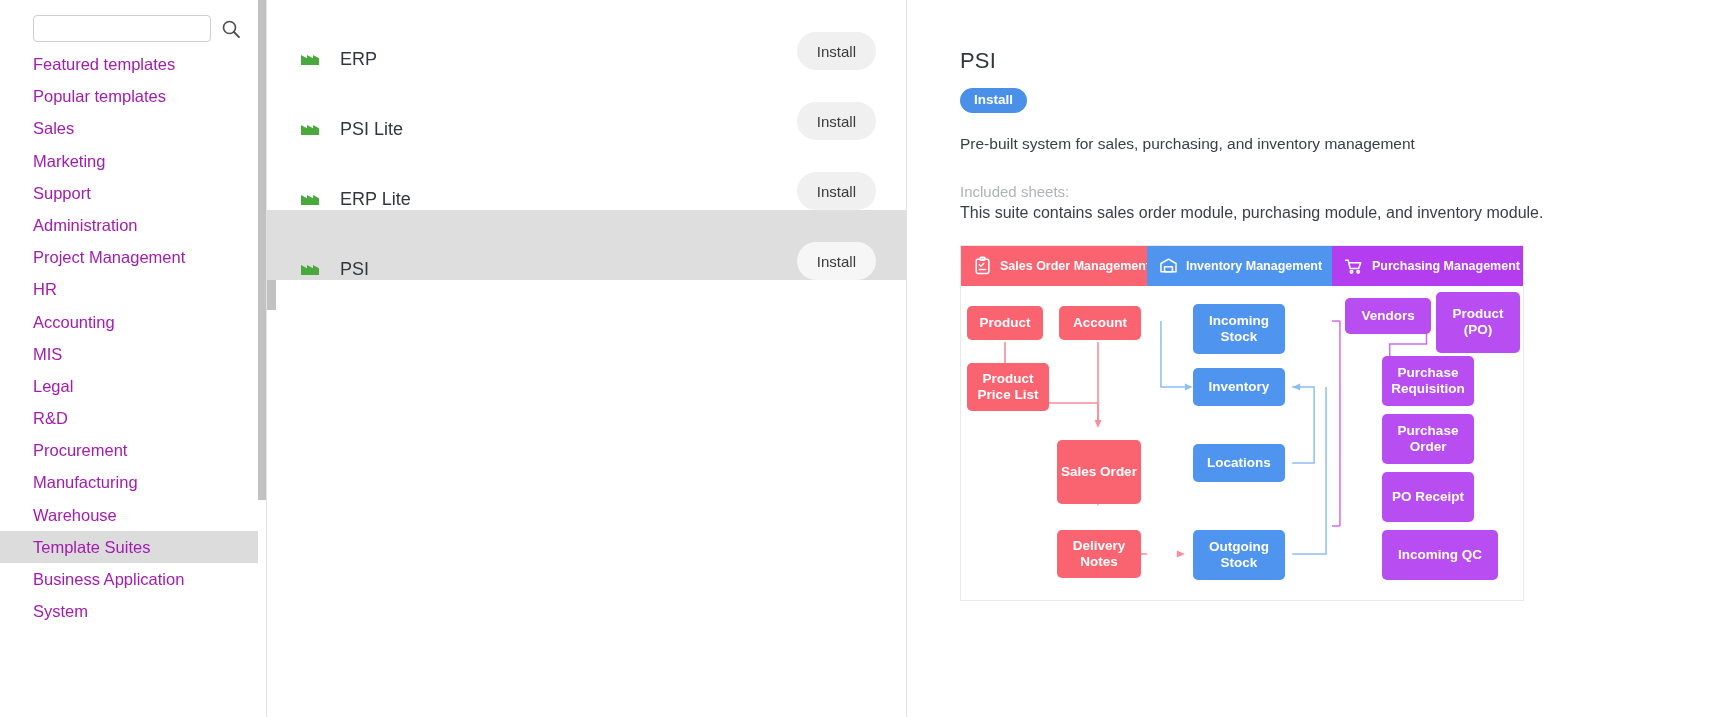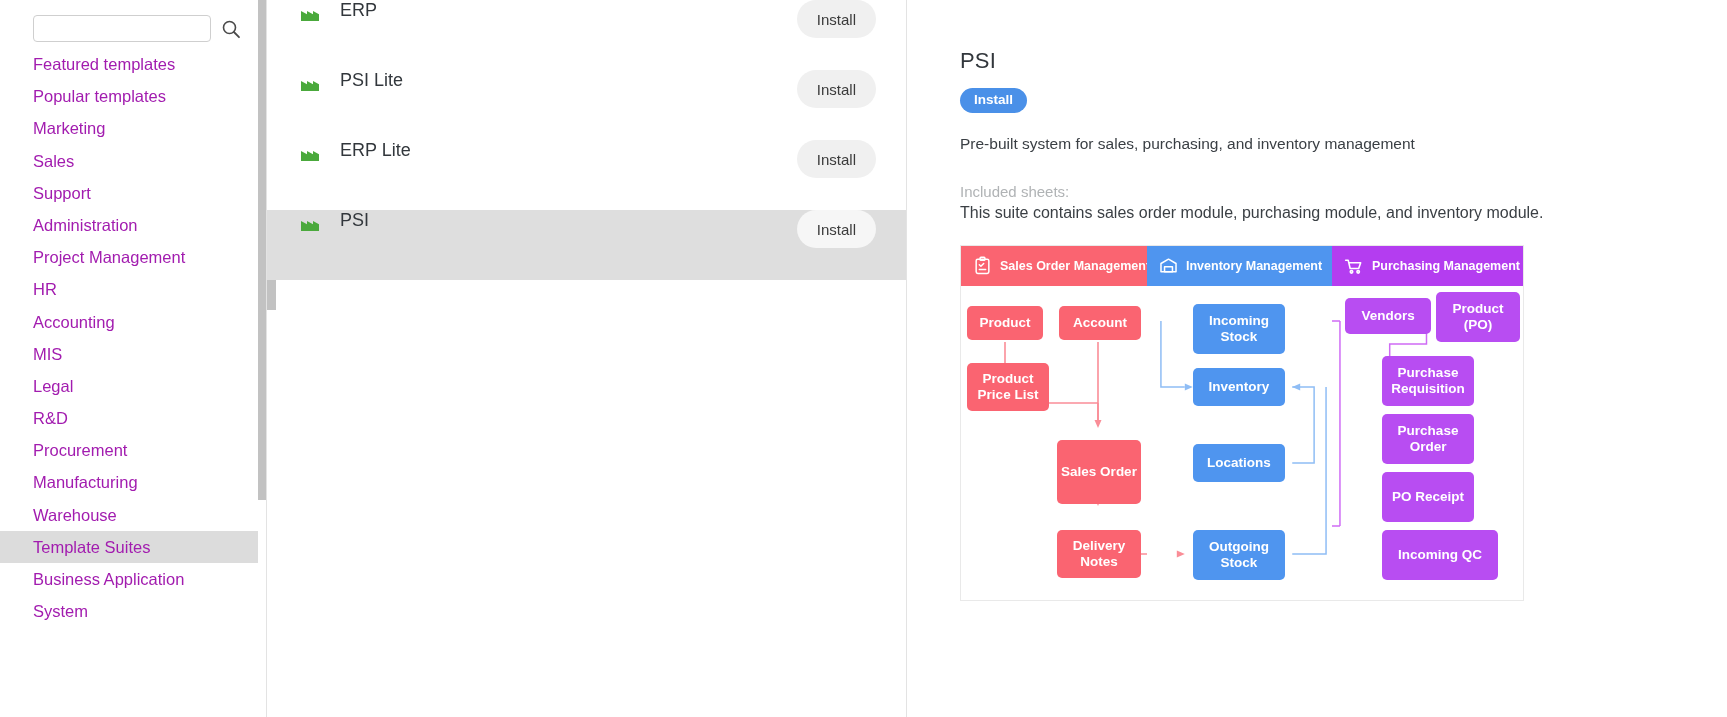--- a/index.html
+++ b/index.html
@@ -107,21 +107,21 @@
     position: absolute;
     top: 0; left: 0;
     width: 9px; height: 310px;
     background: #c2c2c2;
   }
   .tpl-rows { position: absolute; left: 0; top: 0; width: 640px; }
   .tpl-row {
     position: relative;
     height: 70px;
     display: flex;
-    align-items: flex-start;
+    align-items: flex-end;
     padding-left: 31px;
     padding-right: 31px;
     cursor: pointer;
     background: #ffffff;
   }
   .tpl-row.selected { background: #dedede; }
   .tpl-icon {
     width: 26px; height: 26px;
     flex: 0 0 26px;
     display: flex; align-items: center; justify-content: center;
@@ -257,22 +257,22 @@
         <svg width="20" height="20" viewBox="0 0 20 20" fill="none">
           <circle cx="8.5" cy="8.5" r="6" stroke="#4a4a4a" stroke-width="1.6"></circle>
           <line x1="12.9" y1="13" x2="18" y2="18.2" stroke="#4a4a4a" stroke-width="1.8" stroke-linecap="round"></line>
         </svg>
       </span>
     </div>
 
     <div class="cat-list">
       <div class="cat-item">Featured templates</div>
       <div class="cat-item">Popular templates</div>
+      <div class="cat-item">Sales</div>
       <div class="cat-item">Marketing</div>
-      <div class="cat-item">Sales</div>
       <div class="cat-item">Support</div>
       <div class="cat-item">Administration</div>
       <div class="cat-item">Project Management</div>
       <div class="cat-item">HR</div>
       <div class="cat-item">Accounting</div>
       <div class="cat-item">MIS</div>
       <div class="cat-item">Legal</div>
       <div class="cat-item">R&amp;D</div>
       <div class="cat-item">Procurement</div>
       <div class="cat-item">Manufacturing</div>
@@ -430,21 +430,21 @@
               <path d="M8 240 L8 120" stroke="#cf6bf5" stroke-width="1.5" fill="none"></path>
               <path d="M95 35 L95 58 L58 58 L58 70" stroke="#cf6bf5" stroke-width="1.5" fill="none"></path>
               <line x1="90" y1="98" x2="90" y2="112" stroke="#cf6bf5" stroke-width="1.5"></line>
               <polygon points="90,118 87,112 93,112" fill="#cf6bf5"></polygon>
               <line x1="90" y1="156" x2="90" y2="170" stroke="#cf6bf5" stroke-width="1.5"></line>
               <polygon points="90,176 87,170 93,170" fill="#cf6bf5"></polygon>
               <line x1="90" y1="214" x2="90" y2="228" stroke="#cf6bf5" stroke-width="1.5"></line>
               <polygon points="90,234 87,228 93,228" fill="#cf6bf5"></polygon>
             </svg>
             <div class="node" style="left:13px; top:12px; width:86px; height:36px; background:#b84df2;">Vendors</div>
-            <div class="node two-line" style="left:104px; top:6px; width:84px; height:50px; background:#b84df2;">Product (PO)</div>
+            <div class="node two-line" style="left:104px; top:6px; width:84px; height:61px; background:#b84df2;">Product (PO)</div>
             <div class="node two-line" style="left:50px; top:70px; width:92px; height:50px; background:#b84df2;">Purchase Requisition</div>
             <div class="node two-line" style="left:50px; top:128px; width:92px; height:50px; background:#b84df2;">Purchase Order</div>
             <div class="node two-line" style="left:50px; top:186px; width:92px; height:50px; background:#b84df2;">PO Receipt</div>
             <div class="node two-line" style="left:50px; top:244px; width:116px; height:50px; background:#b84df2;">Incoming QC</div>
           </div>
         </div>
 
       </div>
     </div>
 

